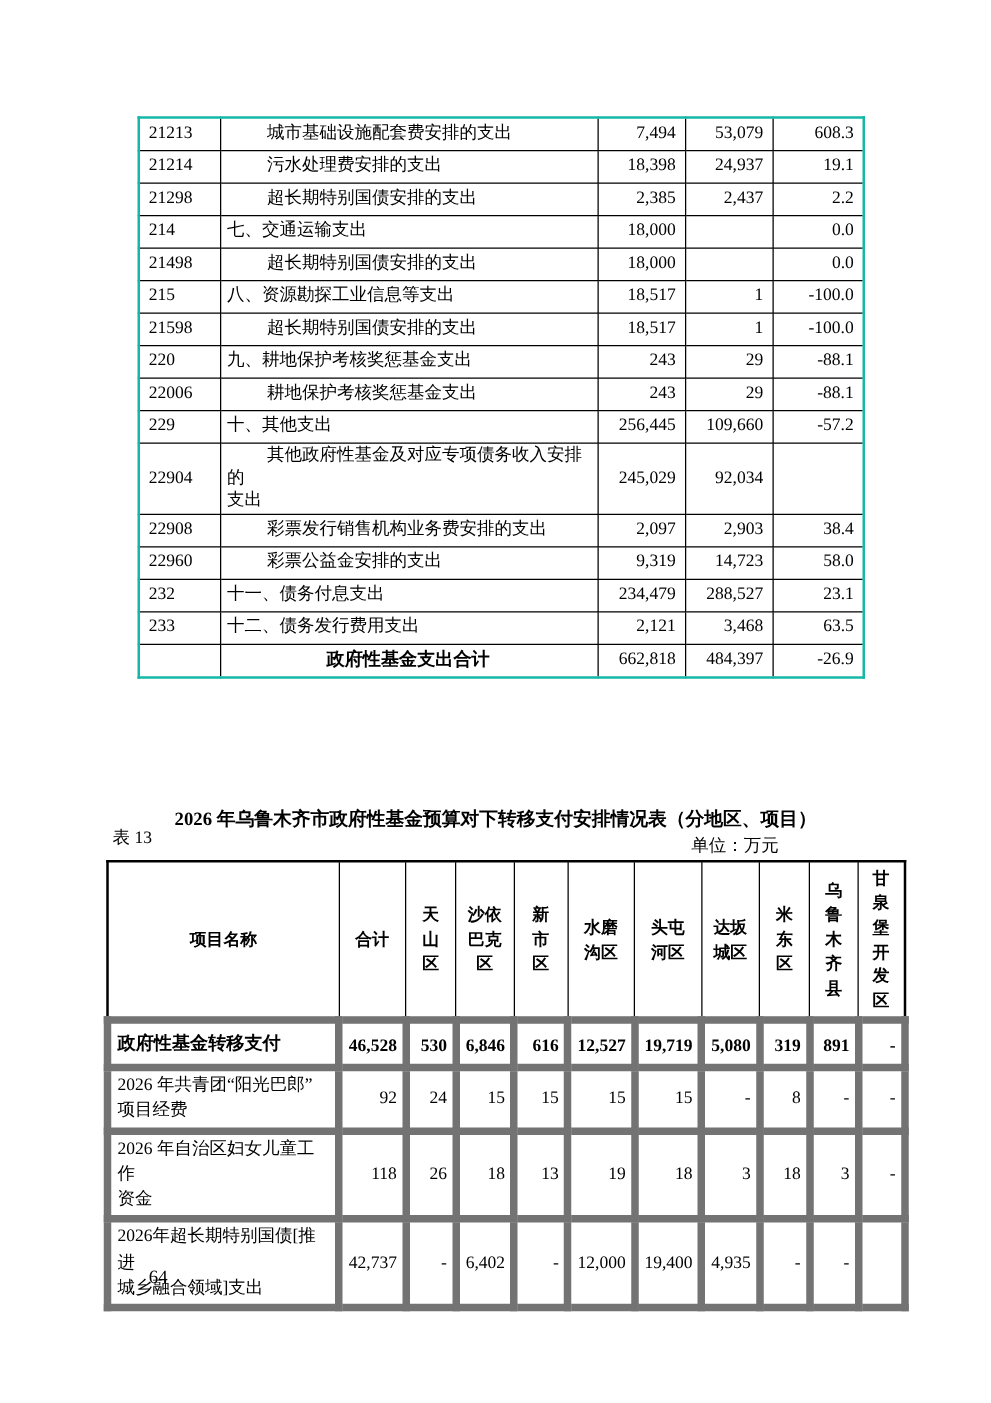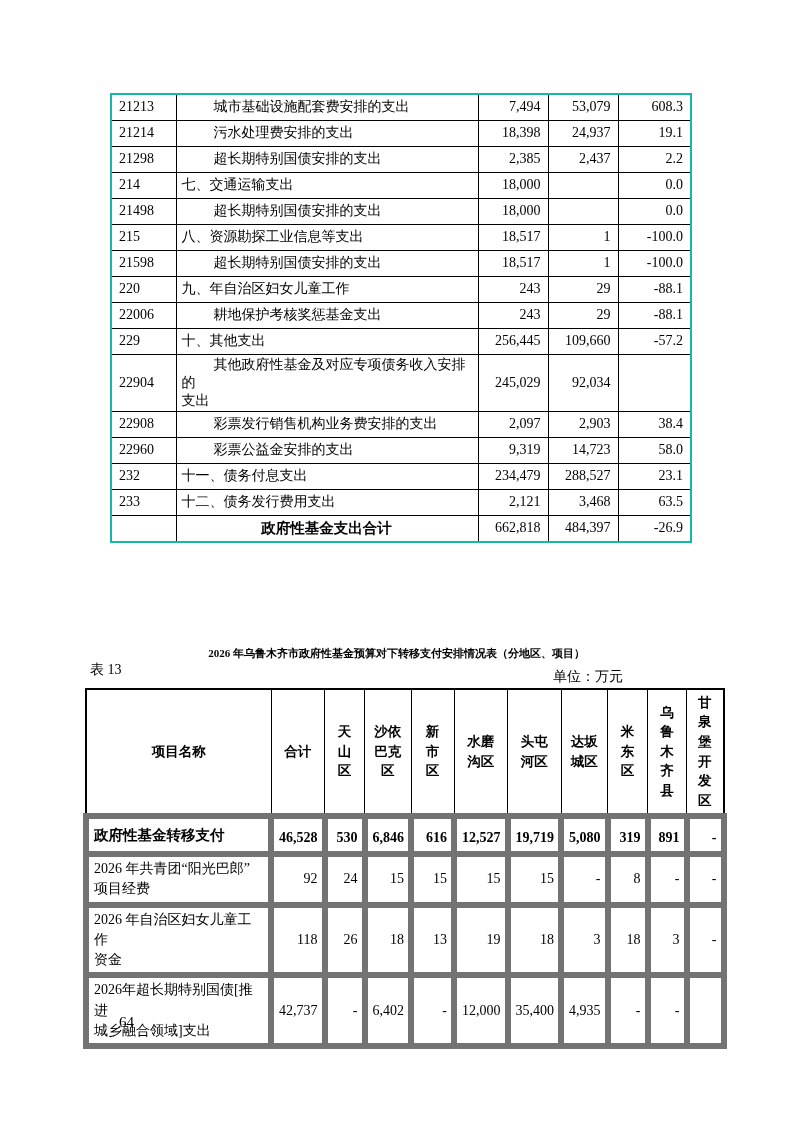--- a/index.html
+++ b/index.html
@@ -26,21 +26,21 @@
   }
   .t1 td.code { text-align:left; padding-left:7px; }
   .t1 td.name { padding-left:5px; white-space:pre-line; }
   .t1 td.name.sub { text-indent:32px; }
   .t1 td.num { text-align:right; padding-right:7px; }
   .t1 td.total-label { text-align:center; font-weight:bold; text-indent:0; font-size:14.5px; }
 
   
   .caption { position:absolute; left:90px; top:620px; font-size:14px;margin-top:41px; }
   .title   { position:absolute; left:0; top:646px; width:793px; text-align:center;
-             font-size:11px; font-weight:bold; }
+             font-size:15px; font-weight:bold; }
   .unit    { position:absolute; left:553px; top:668px; font-size:14px; }
 
   
   .t2 {
     position:absolute; left:83px; top:688px;
     border-collapse:collapse; table-layout:fixed;
     border:2px solid #000;
   }
   .t2 th {
     border:1px solid #000;
@@ -123,21 +123,21 @@
     </tr>
     <tr>
       <td class="code">21598</td>
       <td class="name sub">超长期特别国债安排的支出</td>
       <td class="num">18,517</td>
       <td class="num">1</td>
       <td class="num">-100.0</td>
     </tr>
     <tr>
       <td class="code">220</td>
-      <td class="name">九、年自治区妇女儿童工作</td>
+      <td class="name">九、耕地保护考核奖惩基金支出</td>
       <td class="num">243</td>
       <td class="num">29</td>
       <td class="num">-88.1</td>
     </tr>
     <tr>
       <td class="code">22006</td>
       <td class="name sub">耕地保护考核奖惩基金支出</td>
       <td class="num">243</td>
       <td class="num">29</td>
       <td class="num">-88.1</td>
@@ -289,21 +289,21 @@
       <td class="num">-</td>
     </tr>
     <tr class="r3">
       <td class="name">2026年超长期特别国债[推进
 城乡融合领域]支出</td>
       <td class="num">42,737</td>
       <td class="num">-</td>
       <td class="num">6,402</td>
       <td class="num">-</td>
       <td class="num">12,000</td>
-      <td class="num">35,400</td>
+      <td class="num">19,400</td>
       <td class="num">4,935</td>
       <td class="num">-</td>
       <td class="num">-</td>
       <td class="num"></td>
     </tr>
   </tbody>
 </table>
 
 <div class="pagenum">64</div>
 

